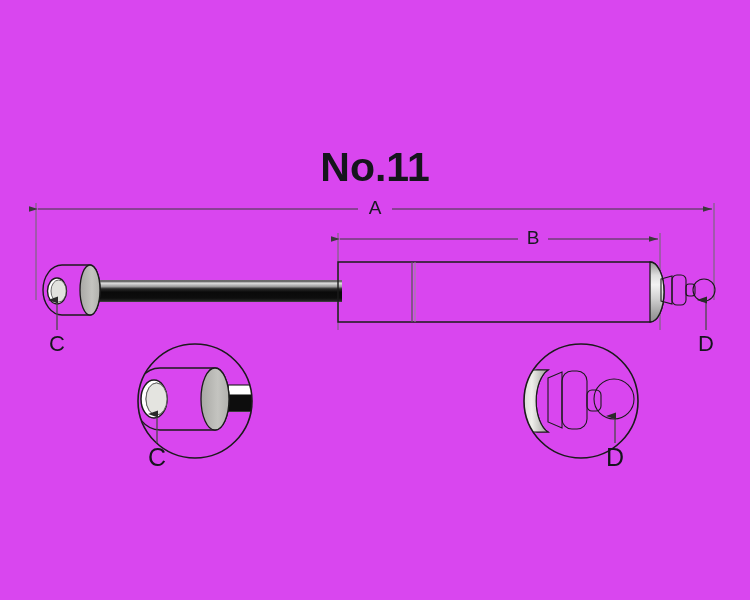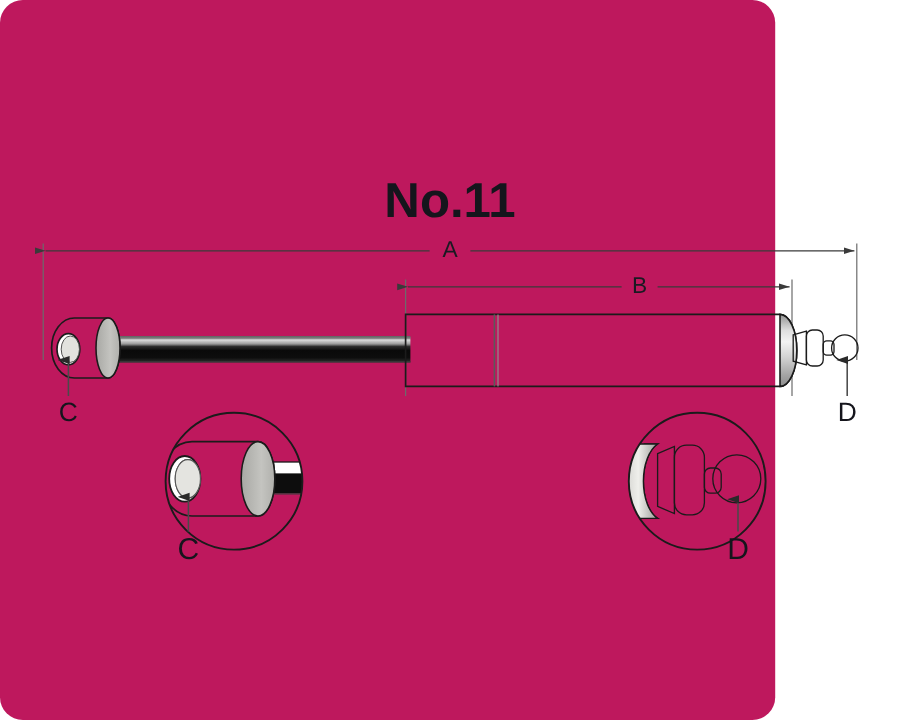--- a/index.html
+++ b/index.html
@@ -8,24 +8,23 @@
     background: #ffffff;
   }
   body {
     width: 750px;
     height: 600px;
     overflow: hidden;
     font-family: "Liberation Sans", sans-serif;
   }
   #stage {
     position: relative;
-    width: 646px;
+    width: 750px;
     height: 600px;
-    background: #be185d;
-    border-radius: 19px;
+    background: #d946ef;
   }
   svg#drawing {
     display: block;
     width: 750px;
     height: 600px;
   }
   .dim-text {
     font-family: "Liberation Sans", sans-serif;
     font-size: 19px;
     fill: #1a1a22;

